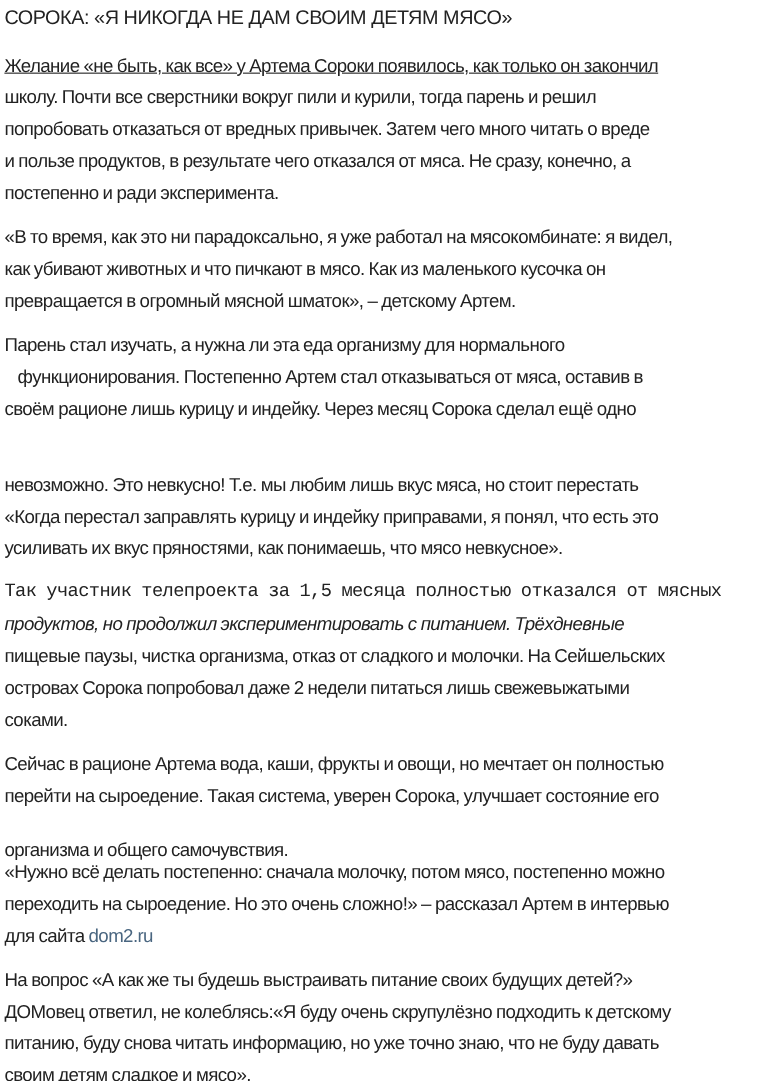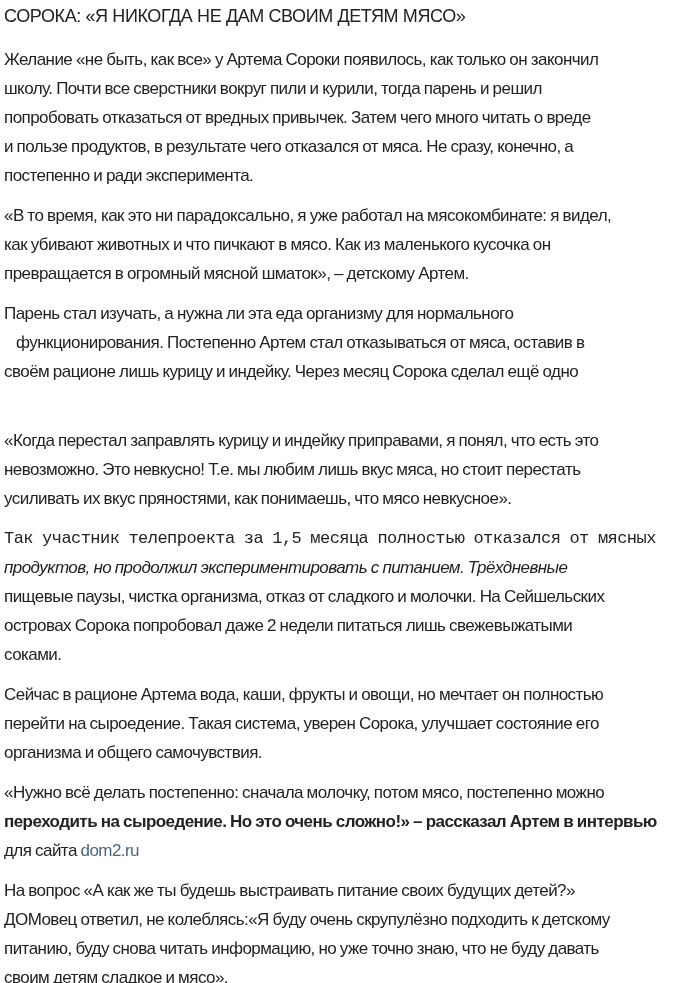--- a/index.html
+++ b/index.html
@@ -39,62 +39,62 @@
   .p7 { position: absolute; top: 778px; left: 4px; }
   .p8 { position: absolute; top: 876px; left: 4px; }
 </style>
 </head>
 <body>
 
 <div class="page">
   <h1 class="title" style="display: inline-block;">СОРОКА: «Я НИКОГДА НЕ ДАМ СВОИМ ДЕТЯМ МЯСО»</h1>
 
   <p class="para p1">
-    <span class="line" style="display: block;">Желание «не быть, как все» у Артема Сороки появилось, как только он закончил</span>
+    <span class="line" style="display: block; text-decoration: underline;">Желание «не быть, как все» у Артема Сороки появилось, как только он закончил</span>
     <span class="line" style="display: block;">школу. Почти все сверстники вокруг пили и курили, тогда парень и решил</span>
     <span class="line" style="display: block;">попробовать отказаться от вредных привычек. Затем чего много читать о вреде</span>
     <span class="line" style="display: block;">и пользе продуктов, в результате чего отказался от мяса. Не сразу, конечно, а</span>
     <span class="line" style="display: block;">постепенно и ради эксперимента.</span>
   </p>
 
   <p class="para p2">
     <span class="line" style="display: block;">«В то время, как это ни парадоксально, я уже работал на мясокомбинате: я видел,</span>
     <span class="line" style="display: block;">как убивают животных и что пичкают в мясо. Как из маленького кусочка он</span>
     <span class="line" style="display: block;">превращается в огромный мясной шматок», – детскому Артем.</span>
   </p>
 
   <p class="para p3">
     <span class="line" style="display: block;">Парень стал изучать, а нужна ли эта еда организму для нормального</span>
     <span class="line" style="display: block; margin-left: 12px;">функционирования. Постепенно Артем стал отказываться от мяса, оставив в</span>
     <span class="line" style="display: block;">своём рационе лишь курицу и индейку. Через месяц Сорока сделал ещё одно</span>
   </p>
 
   <p class="para p4">
+    <span class="line" style="display: block;">невозможно. Это невкусно! Т.е. мы любим лишь вкус мяса, но стоит перестать</span>
     <span class="line" style="display: block;">«Когда перестал заправлять курицу и индейку приправами, я понял, что есть это</span>
-    <span class="line" style="display: block;">невозможно. Это невкусно! Т.е. мы любим лишь вкус мяса, но стоит перестать</span>
     <span class="line" style="display: block;">усиливать их вкус пряностями, как понимаешь, что мясо невкусное».</span>
   </p>
 
   <p class="para p5">
     <span class="line" style="display: block; font-family: Liberation Mono, monospace;">Так участник телепроекта за 1,5 месяца полностью отказался от мясных</span>
     <span class="line" style="display: block; font-style: italic;">продуктов, но продолжил экспериментировать с питанием. Трёхдневные</span>
     <span class="line" style="display: block;">пищевые паузы, чистка организма, отказ от сладкого и молочки. На Сейшельских</span>
     <span class="line" style="display: block;">островах Сорока попробовал даже 2 недели питаться лишь свежевыжатыми</span>
     <span class="line" style="display: block;">соками.</span>
   </p>
 
   <p class="para p6">
     <span class="line" style="display: block;">Сейчас в рационе Артема вода, каши, фрукты и овощи, но мечтает он полностью</span>
     <span class="line" style="display: block;">перейти на сыроедение. Такая система, уверен Сорока, улучшает состояние его</span>
-    <span class="line" style="display: block;">организма и общего самочувствия.</span>
+    <span class="line" style="display: block; margin-top: 20px;">организма и общего самочувствия.</span>
   </p>
 
   <p class="para p7">
     <span class="line" style="display: block;">«Нужно всё делать постепенно: сначала молочку, потом мясо, постепенно можно</span>
-    <span class="line" style="display: block; font-weight: bold;">переходить на сыроедение. Но это очень сложно!» – рассказал Артем в интервью</span>
+    <span class="line" style="display: block;">переходить на сыроедение. Но это очень сложно!» – рассказал Артем в интервью</span>
     <span class="line" style="display: block;"><span>для сайта </span><a class="link">dom2.ru</a></span>
   </p>
 
   <p class="para p8">
     <span class="line" style="display: block;">На вопрос «А как же ты будешь выстраивать питание своих будущих детей?»</span>
     <span class="line" style="display: block;">ДОМовец ответил, не колеблясь:«Я буду очень скрупулёзно подходить к детскому</span>
     <span class="line" style="display: block;">питанию, буду снова читать информацию, но уже точно знаю, что не буду давать</span>
     <span class="line" style="display: block;">своим детям сладкое и мясо».</span>
   </p>
 </div>

